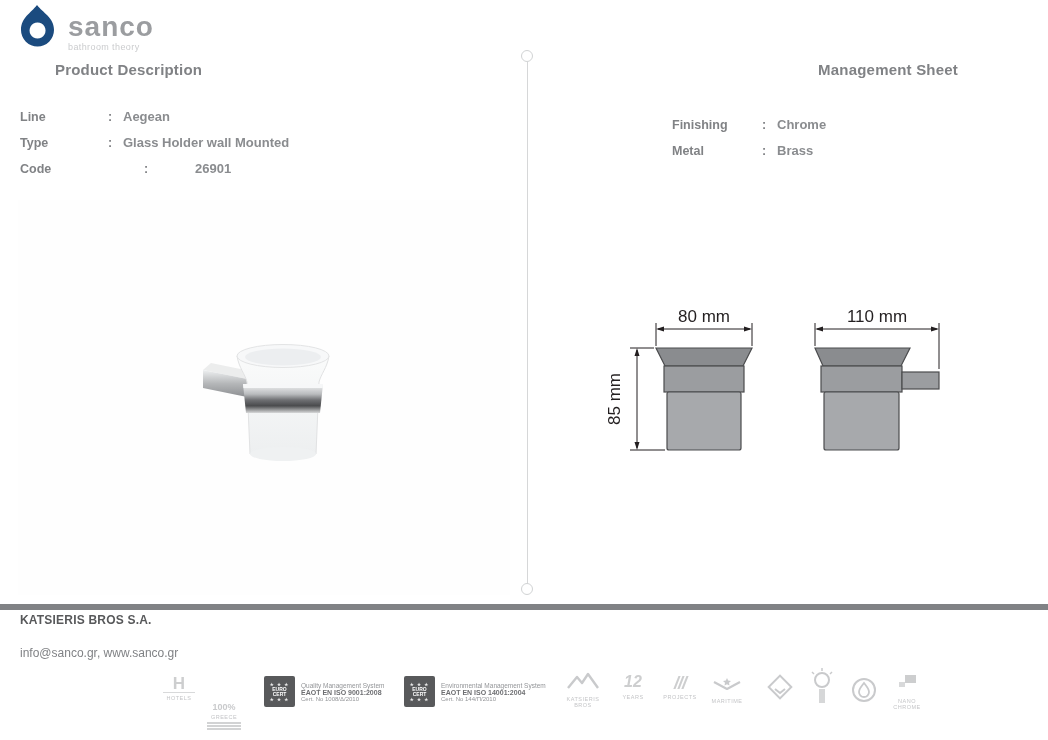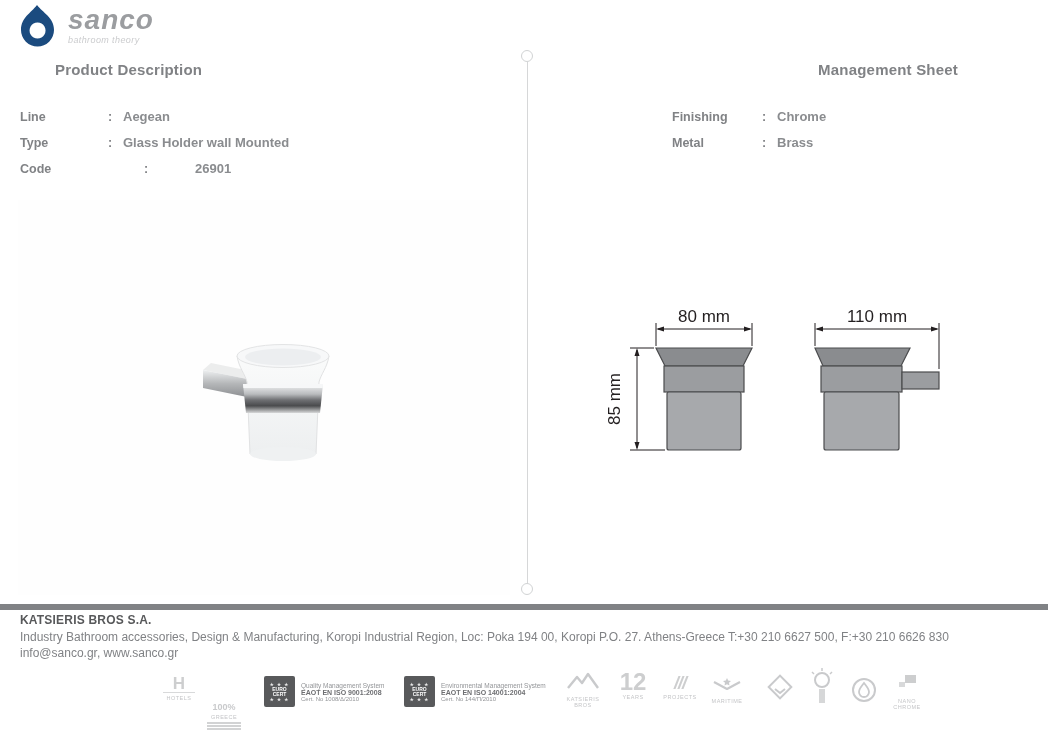--- a/index.html
+++ b/index.html
@@ -2,39 +2,39 @@
 <html><head>
 <meta charset="utf-8">
 <style>
   * { margin:0; padding:0; box-sizing:border-box; }
   html,body { width:1048px; height:740px; background:#fff; font-family:"Liberation Sans", sans-serif; overflow:hidden; }
   .page { position:relative; width:1048px; height:740px; background:#fff; }
 
   
   .logo { position:absolute; top:4px; left:16px; display:flex; align-items:flex-start; }
   .logo-mark { width:42px; height:44px; }
-  .logo-text { margin-left:10px; margin-top:2px;font-style:italic; }
+  .logo-text { margin-left:10px; margin-top:9px; }
   .logo-name { font-size:28px; font-weight:bold; color:#9b9da0; letter-spacing:1px; line-height:28px; }
   .logo-tagline { font-size:9px; color:#cbccce; margin-top:1px; letter-spacing:0.4px; }
 
   
   .panel-title { position:absolute; font-size:15px; font-weight:bold; color:#808285; letter-spacing:0.2px; }
   .pd-title { top:61px; left:55px; }
   .ts-title { top:61px; right:90px; }
 
   
   .v-divider { position:absolute; left:527px; top:62px; width:1px; height:523px; background:#d6d7d8; }
   .v-circle { position:absolute; width:12px; height:12px; border:1px solid #d1d3d4; border-radius:50%; background:#fff; left:521px; }
   .v-circle.top { top:50px; }
   .v-circle.bottom { top:583px; }
 
   
   .specs { position:absolute; }
   .specs-left { top:109px; left:20px; width:420px; }
-  .specs-right { top:109px; left:672px; width:330px; }
+  .specs-right { top:117px; left:672px; width:330px; }
   .spec-row { display:flex; margin-bottom:11px; height:15px; align-items:baseline; }
   .spec-row.tight { margin-bottom:8px;gap:36px; }
   .spec-label { width:88px; font-size:12.5px; font-weight:bold; color:#808285; }
   .specs-right .spec-label { width:90px; }
   .spec-colon { width:15px; font-size:12.5px; font-weight:bold; color:#808285; }
   .spec-value { font-size:13px; font-weight:bold; color:#8a8c8f; }
 
   .product-image-box { position:absolute; left:18px; top:200px; width:492px; height:395px; background:#fefefe; }
   .product-photo { position:absolute; left:177px; top:132px; }
 
@@ -60,21 +60,21 @@
   .b-cert1 { left:264px; top:8px; }
   .b-cert2 { left:404px; top:8px; }
   .cert-box { width:31px; height:31px; background:#58595b; color:#fff; font-size:5px; font-weight:bold; text-align:center; display:flex; flex-direction:column; justify-content:center; line-height:5px; border-radius:2px; }
   .cert-box .stars { font-size:4.5px; letter-spacing:1px; color:#e8e8e8; }
   .cert-text { margin-left:6px; }
   .cert-text .l1 { font-size:6.5px; color:#939598; }
   .cert-text .l2 { font-size:7px; font-weight:bold; color:#6d6e71; }
   .cert-text .l3 { font-size:6px; color:#939598; }
   .b-katsieris { left:561px; top:4px; width:44px; }
   .b-12years { left:617px; top:4px; width:32px; }
-  .b-12years .glyph { font-size:24px; font-weight:bold; color:#cdcecf; line-height:20px; }
+  .b-12years .glyph { font-size:16px; font-weight:bold; color:#cdcecf; line-height:20px;font-style:italic; }
   .b-projects { left:662px; top:6px; width:36px; }
   .b-projects .glyph { font-size:18px; font-weight:bold; font-style:italic; color:#cdcecf; line-height:18px; letter-spacing:-1px;}
   .b-maritime { left:705px; top:10px; width:44px; }
   .b-diamond { left:762px; top:4px; width:36px; }
   .b-sancolab { left:804px; top:0px; width:36px; }
   .b-eco { left:848px; top:8px; width:32px; }
   .b-nano { left:888px; top:6px; width:38px; }
   svg text { font-family:"Liberation Sans", sans-serif; }
 </style>
 </head>
@@ -202,21 +202,20 @@
     <g stroke="#4b4c4e" stroke-width="1.2">
       <polygon points="215,52 310,52 301,70 223,70" fill="#8a8c8f"></polygon>
       <rect x="221" y="70" width="81" height="26" fill="#9b9da0"></rect>
       <rect x="302" y="76" width="37" height="17" fill="#9b9da0"></rect>
       <rect x="224" y="96" width="75" height="58" rx="2" fill="#a7a9ac"></rect>
     </g>
   </svg>
 
   <div class="footer-bar"></div>
   <div class="footer-company">KATSIERIS BROS S.A.</div>
-  <div class="footer-address">Industry Bathroom accessories, Design &amp; Manufacturing, Koropi Industrial Region, Loc: Poka 194 00, Koropi P.O. 27. Athens-Greece   T:+30 210 6627 500, F:+30 210 6626 830</div>
   <div class="footer-contacts">info@sanco.gr, www.sanco.gr</div>
 
   <div class="badges">
 
     <div class="badge b-hotels">
       <div class="glyph">H</div>
       <div class="blabel">HOTELS</div>
     </div>
 
     <div class="badge b-greece">

